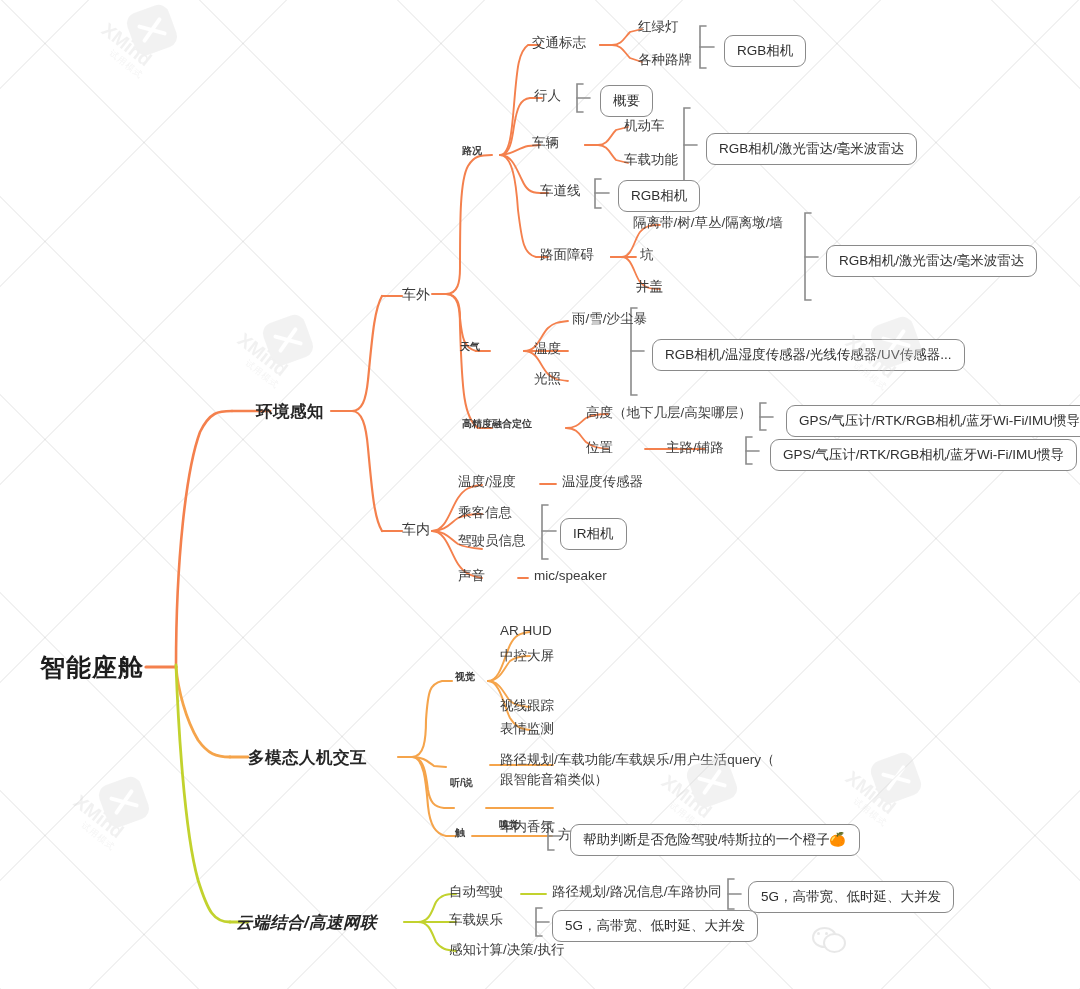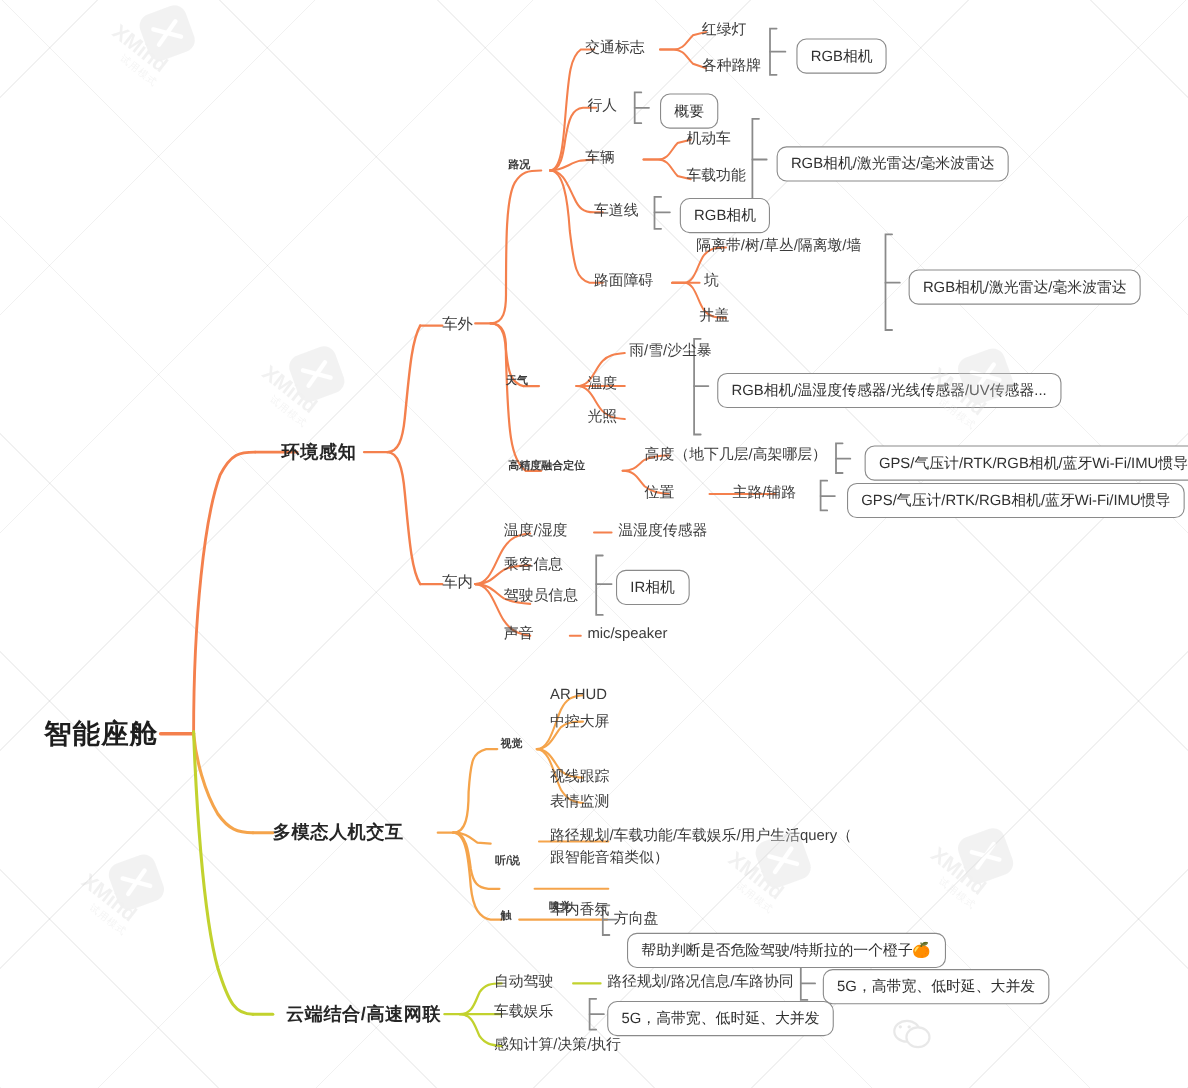--- a/index.html
+++ b/index.html
@@ -240,23 +240,23 @@
 
   <div class="node n-l3" style="left:450px;top:777px;">听/说</div>
   <div class="node n-l4 multiline" style="left:500px;top:750px;">路径规划/车载功能/车载娱乐/用户生活query（
 跟智能音箱类似）</div>
 
   <div class="node n-l3" style="left:479px;top:819px;padding-left:20px;">嗅觉</div>
   <div class="node n-l4" style="left:500px;top:819px;">车内香氛</div>
 
   <div class="node n-l3" style="left:455px;top:827px;">触</div>
   <div class="node n-l4" style="left:558px;top:827px;">方向盘</div>
-  <div class="boxed" style="left:570px;top:824px;margin-top:24px;">帮助判断是否危险驾驶/特斯拉的一个橙子🍊</div>
-
-  <div class="node n-main" style="left:260px;top:912px;">云端结合/高速网联</div>
+  <div class="boxed" style="left:570px;top:824px;">帮助判断是否危险驾驶/特斯拉的一个橙子🍊</div>
+
+  <div class="node n-main" style="left:236px;top:912px;font-style:italic;">云端结合/高速网联</div>
   <div class="node n-l4" style="left:449px;top:884px;">自动驾驶</div>
   <div class="node n-l4" style="left:552px;top:884px;">路径规划/路况信息/车路协同</div>
   <div class="boxed" style="left:748px;top:881px;">5G，高带宽、低时延、大并发</div>
   <div class="node n-l4" style="left:449px;top:912px;">车载娱乐</div>
   <div class="boxed" style="left:552px;top:910px;">5G，高带宽、低时延、大并发</div>
   <div class="node n-l4" style="left:449px;top:942px;">感知计算/决策/执行</div>
 
   <div class="xmind-wm" style="left:68px;top:780px;">
     <div class="xm-badge"></div>
     <div class="xm-text">XMind</div>

